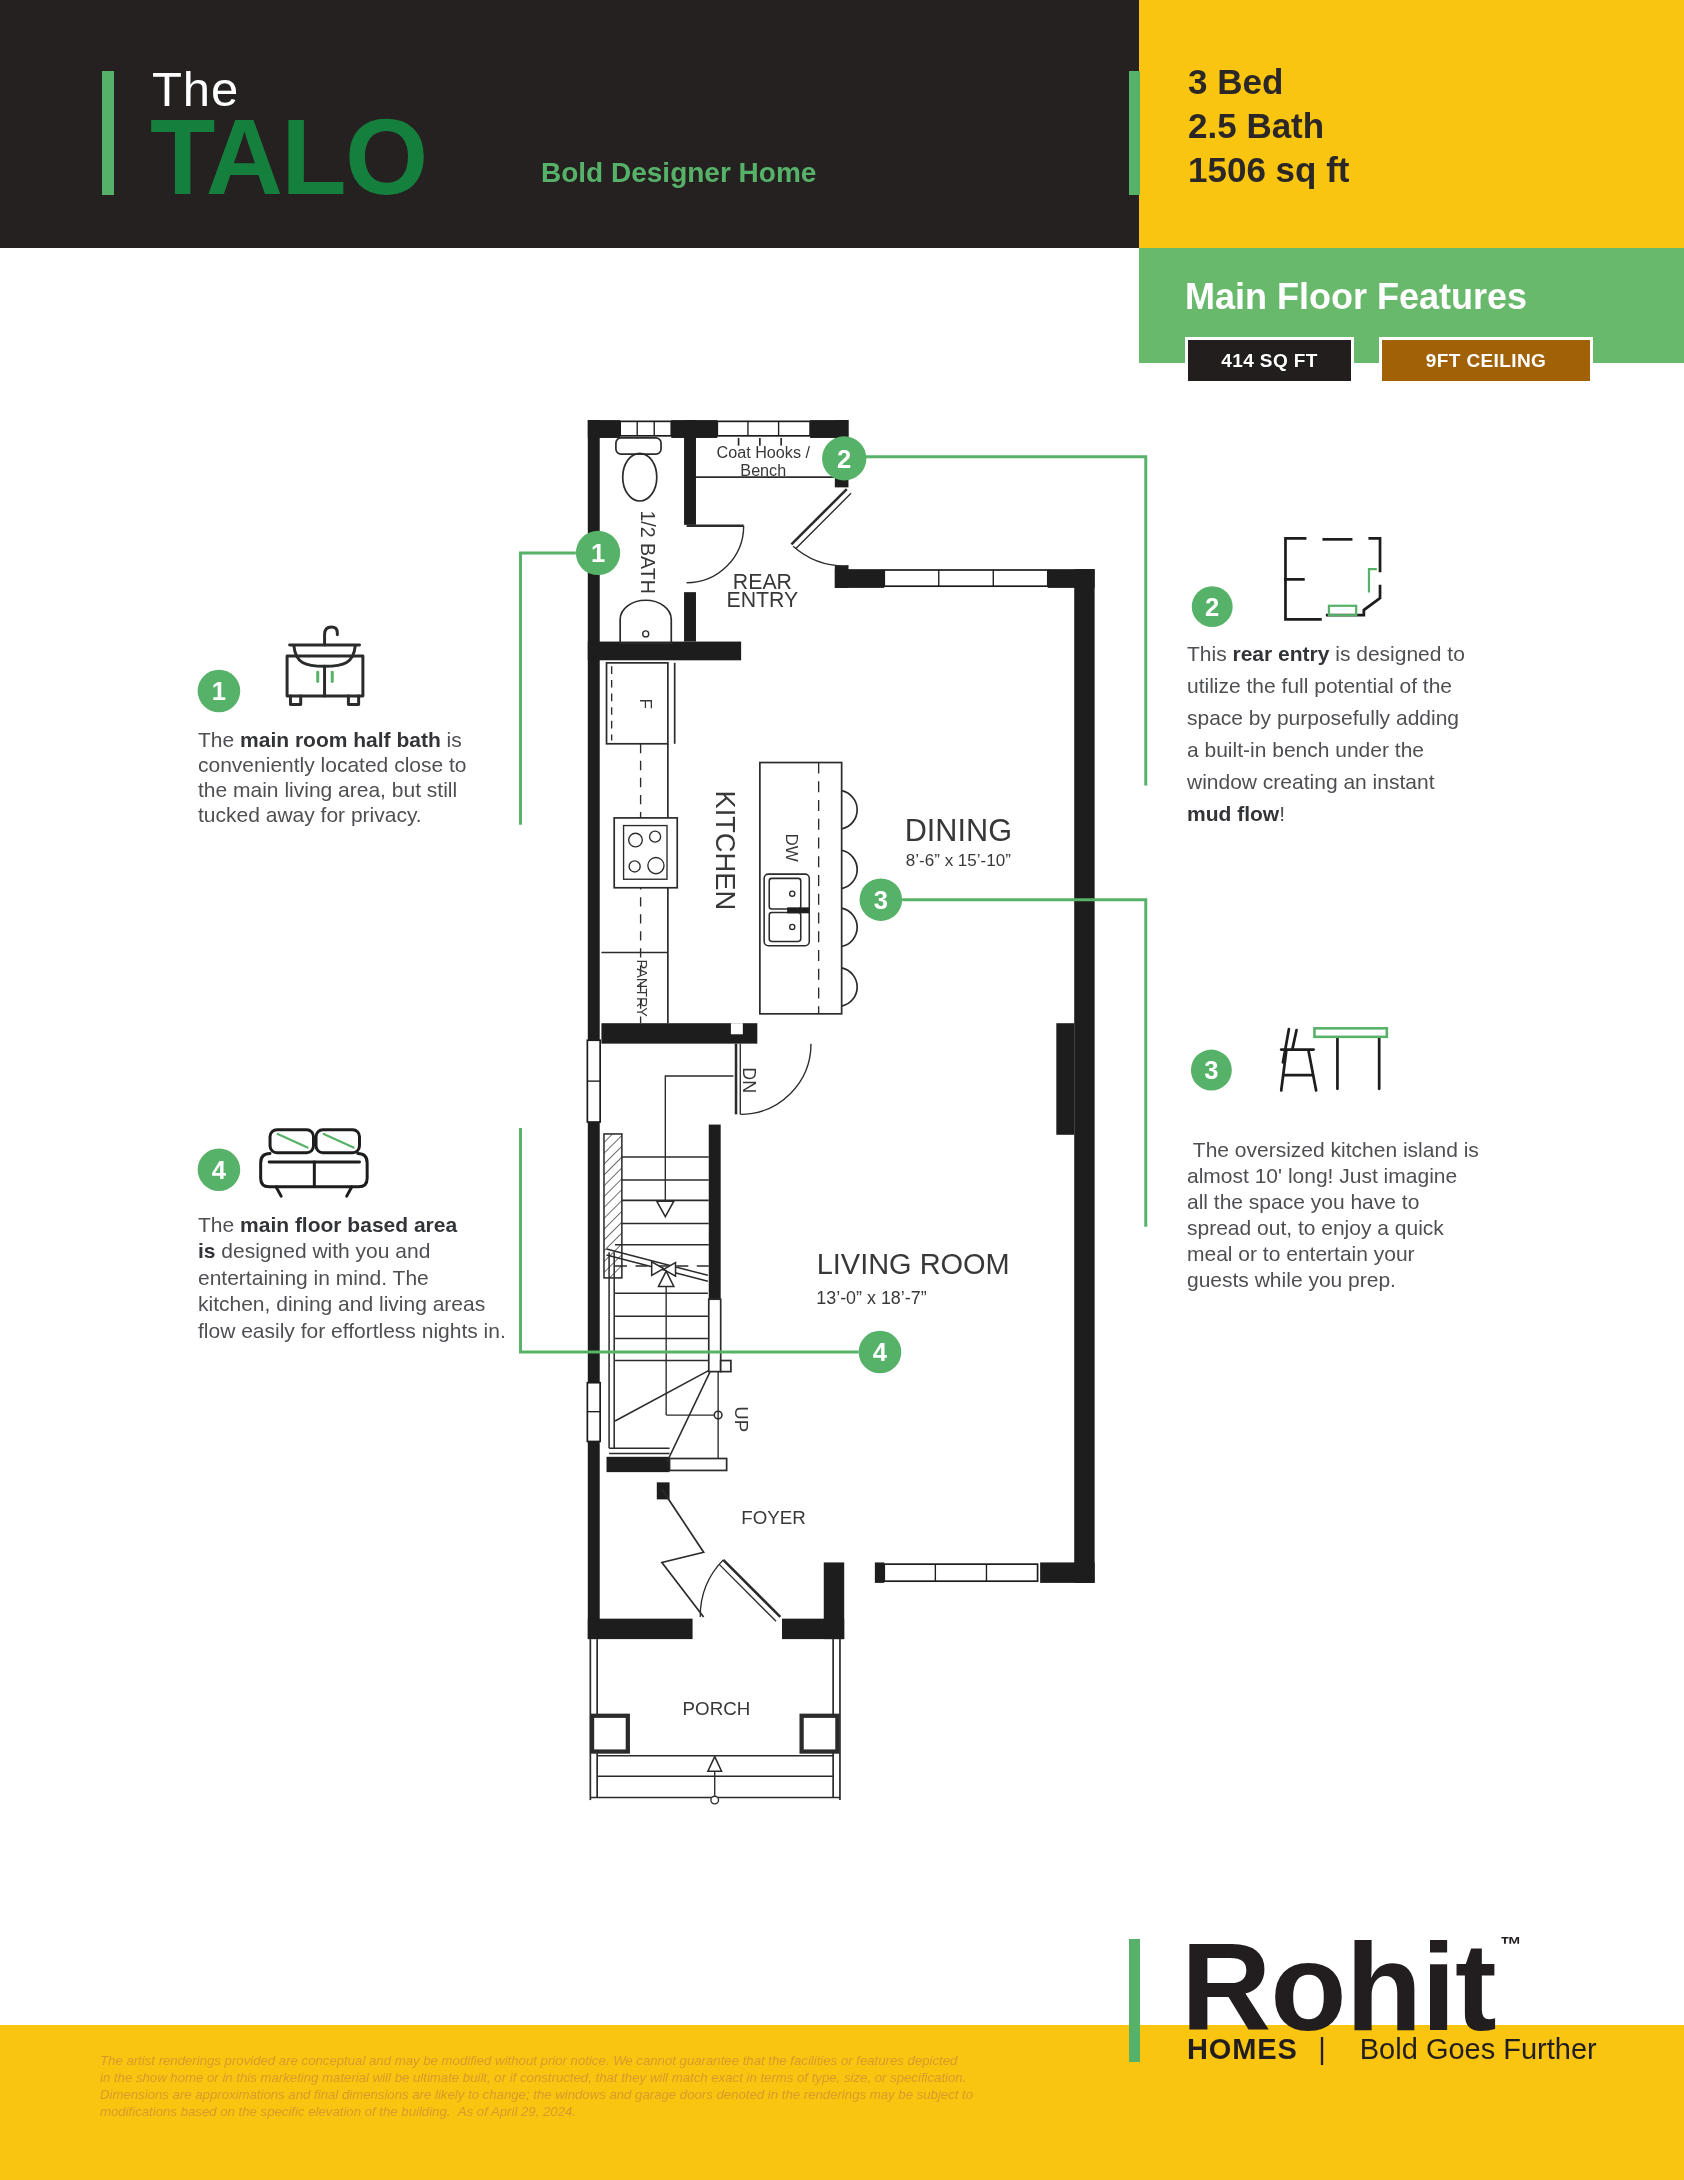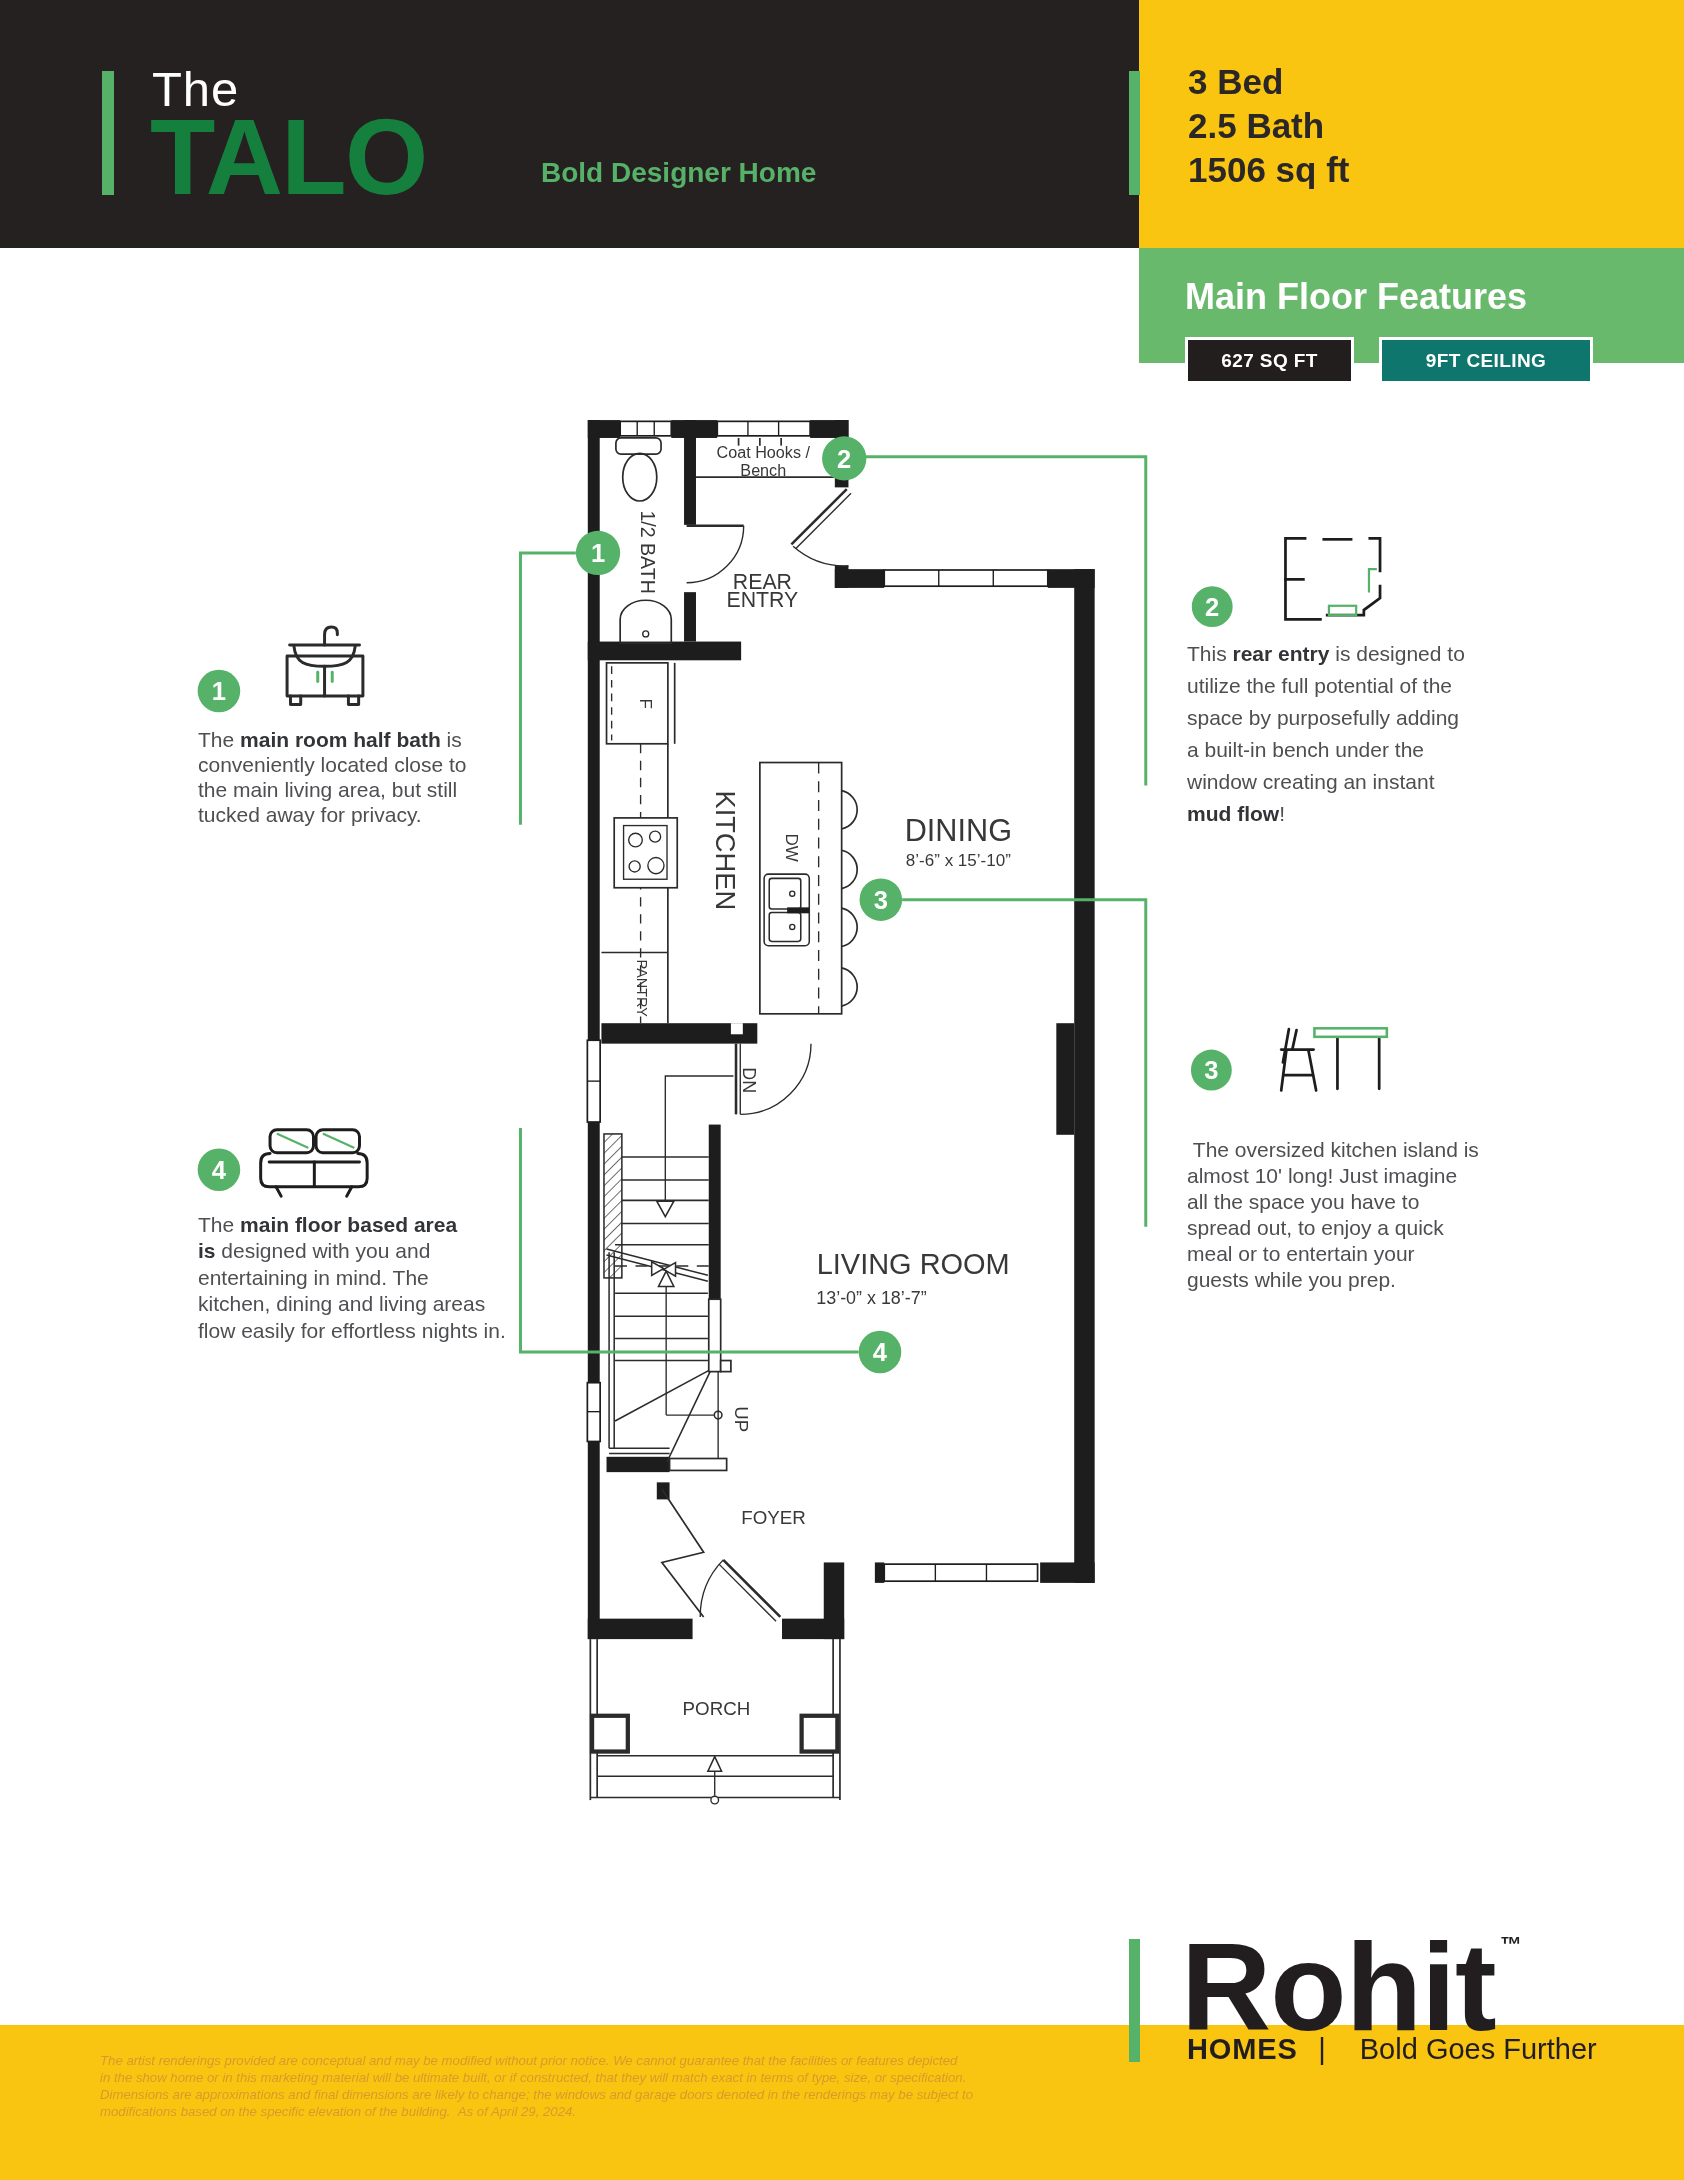--- a/index.html
+++ b/index.html
@@ -17,22 +17,22 @@
 
 <div class="abs" style="left:102px;top:71px;width:12px;height:124px;background:#57B269;"></div>
 <div class="abs" style="left:1129px;top:71px;width:11px;height:124px;background:#57B269;"></div>
 
 <div class="abs" style="left:152px;top:65px;font-size:49px;line-height:49px;color:#fff;letter-spacing:0.9px;">The</div>
 <div class="abs" style="left:150px;top:104px;font-size:107px;line-height:107px;color:#15803d;font-weight:bold;letter-spacing:-1.7px;">TALO</div>
 <div class="abs" style="left:541px;top:153px;font-size:28px;line-height:40px;color:#57B269;font-weight:bold;">Bold Designer Home</div>
 <div class="abs" style="left:1188px;top:60px;font-size:35px;line-height:44px;color:#2b2726;font-weight:bold;">3 Bed<br>2.5 Bath<br>1506 sq ft</div>
 <div class="abs" style="left:1185px;top:279px;font-size:36px;line-height:36px;color:#fff;font-weight:bold;">Main Floor Features</div>
 
-<div class="abs" style="left:1185px;top:337px;width:169px;height:47px;background:#221e1d;border:3.4px solid #fff;box-sizing:border-box;color:#fff;font-weight:bold;font-size:19px;display:flex;align-items:center;justify-content:center;letter-spacing:0.4px;">627 SQ FT</div>
-<div class="abs" style="left:1379px;top:337px;width:214px;height:47px;background:#0f766e;border:3.4px solid #fff;box-sizing:border-box;color:#fff;font-weight:bold;font-size:19px;display:flex;align-items:center;justify-content:center;letter-spacing:0.4px;">9FT CEILING</div>
+<div class="abs" style="left:1185px;top:337px;width:169px;height:47px;background:#221e1d;border:3.4px solid #fff;box-sizing:border-box;color:#fff;font-weight:bold;font-size:19px;display:flex;align-items:center;justify-content:center;letter-spacing:0.4px;">414 SQ FT</div>
+<div class="abs" style="left:1379px;top:337px;width:214px;height:47px;background:#a16207;border:3.4px solid #fff;box-sizing:border-box;color:#fff;font-weight:bold;font-size:19px;display:flex;align-items:center;justify-content:center;letter-spacing:0.4px;">9FT CEILING</div>
 
 <div class="abs" style="left:198px;top:727px;font-size:21px;line-height:25px;color:#4e4f52;">The <span class="b" style="color:#333437;">main room half bath</span> is<br>conveniently located close to<br>the main living area, but still<br>tucked away for privacy.</div>
 <div class="abs" style="left:198px;top:1212px;font-size:21px;line-height:26.4px;color:#4e4f52;">The <span class="b" style="color:#333437;">main floor based area</span><br><span class="b" style="color:#333437;">is</span> designed with you and<br>entertaining in mind. The<br>kitchen, dining and living areas<br>flow easily for effortless nights in.</div>
 <div class="abs" style="left:1187px;top:638px;font-size:21px;line-height:32px;color:#4e4f52;">This <span class="b" style="color:#333437;">rear entry</span> is designed to<br>utilize the full potential of the<br>space by purposefully adding<br>a built-in bench under the<br>window creating an instant<br><span class="b" style="color:#333437;">mud flow</span>!</div>
 <div class="abs" style="left:1187px;top:1106px;font-size:21px;line-height:26px;color:#4e4f52;margin-top:31px;">&nbsp;The oversized kitchen island is<br>almost 10' long! Just imagine<br>all the space you have to<br>spread out, to enjoy a quick<br>meal or to entertain your<br>guests while you prep.</div>
 
 <div class="abs" style="left:0;top:2025px;width:1685px;height:156px;background:#F9C511;"></div>
 <div class="abs" style="left:100px;top:2052px;font-size:13.2px;line-height:17px;color:#D89B2B;font-style:italic;">The artist renderings provided are conceptual and may be modified without prior notice. We cannot guarantee that the facilities or features depicted<br>in the show home or in this marketing material will be ultimate built, or if constructed, that they will match exact in terms of type, size, or specification.<br>Dimensions are approximations and final dimensions are likely to change; the windows and garage doors denoted in the renderings may be subject to<br>modifications based on the specific elevation of the building.&nbsp;&nbsp;As of April 29, 2024.</div>
 
 <div class="abs" style="left:1129px;top:1939px;width:11px;height:123px;background:#57B269;"></div>

